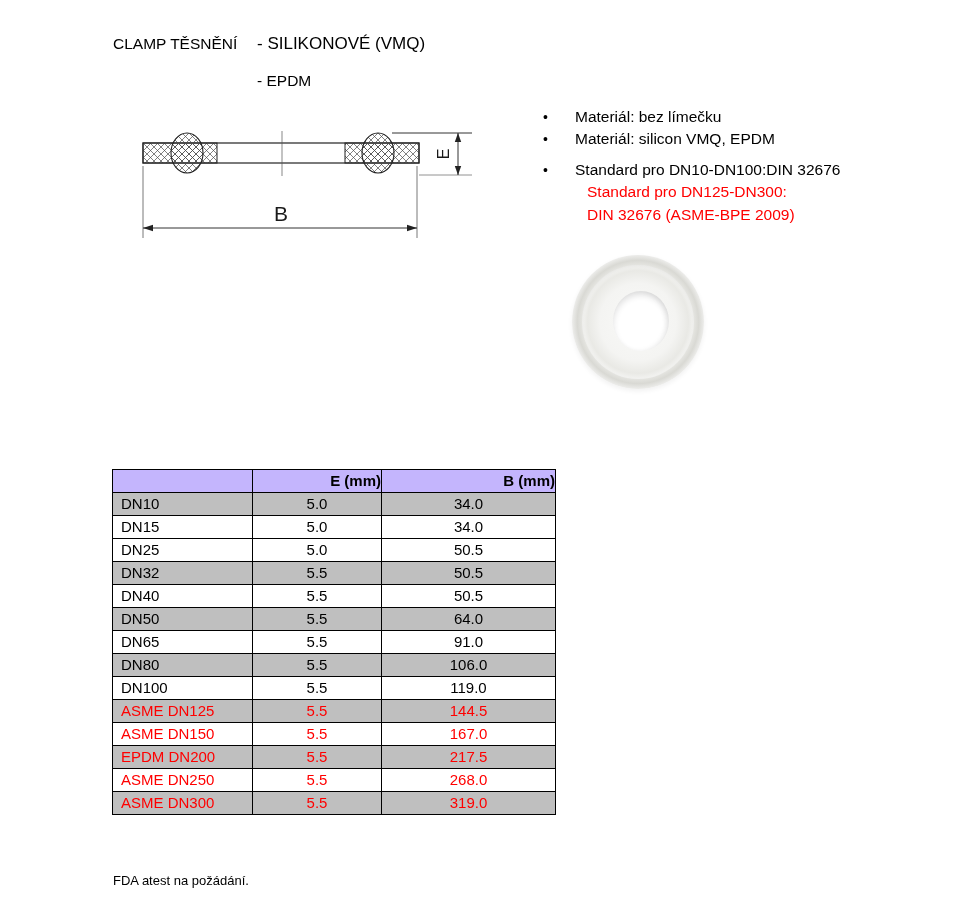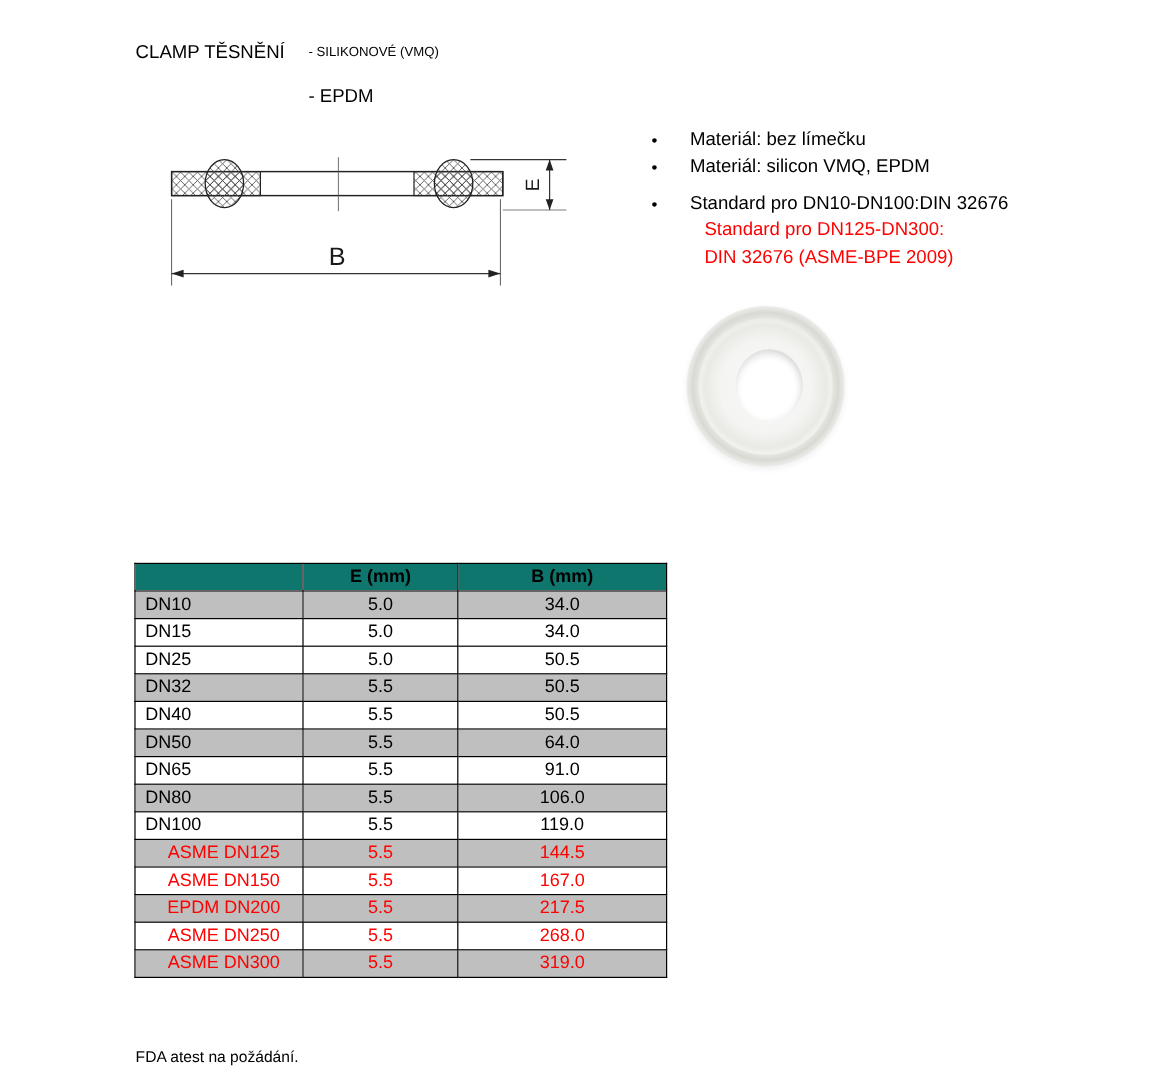--- a/index.html
+++ b/index.html
@@ -10,21 +10,21 @@
   }
   html,body{margin:0;padding:0;}
   body{
     width:975px;height:897px;position:relative;background:#ffffff;
     font-family:"Liberation Sans", sans-serif;color:#000;overflow:hidden;
   }
   .abs{position:absolute;}
 
   
   .page-title{left:113px;top:34px;font-size:15.5px;line-height:20px;}
-  .variant-1{left:257px;top:34px;font-size:11px;line-height:20px;text-align:right;}
+  .variant-1{left:257px;top:34px;font-size:17px;line-height:20px;text-align:right;}
   .variant-2{left:257px;top:71px;font-size:15.5px;line-height:20px;}
 
   
   .drawing{left:0;top:0;width:975px;height:897px;pointer-events:none;}
   .drawing text{font-family:"Liberation Sans", sans-serif;fill:#1a1a1a;}
 
   
   .bullets{left:543px;top:106px;width:400px;font-size:15.5px;}
   .bullet-item{display:flex;align-items:flex-start;line-height:22px;margin:0;}
   .bullet-item.gap{margin-top:9px;}
@@ -50,25 +50,25 @@
 
   
   .spec-table{
     left:112px;top:469px;border-collapse:collapse;table-layout:fixed;
     font-size:15px;
   }
   .spec-table th,.spec-table td{
     border:1px solid var(--table-border);height:22px;line-height:22px;
     padding:0;overflow:hidden;white-space:nowrap;
   }
-  .spec-table th{font-weight:bold;text-align:center;background:#0f766e;}
+  .spec-table th{font-weight:bold;text-align:right;background:#c4b5fd;}
   .spec-table td.cell-name{text-align:left;padding-left:8px;}
   .spec-table td.cell-val{text-align:center;}
   .spec-table tr.shaded td{background:var(--row-shading);margin-left:20px;}
-  .spec-table tr.red td{color:var(--accent-red);text-align:center;}
+  .spec-table tr.red td{color:var(--accent-red);}
 
   
   .footer-note{left:113px;top:871px;font-size:13px;line-height:20px;}
 </style>
 </head>
 <body>
 
 <div class="abs page-title">CLAMP TĚSNĚNÍ</div>
 <div class="abs variant-1">- SILIKONOVÉ (VMQ)</div>
 <div class="abs variant-2">- EPDM</div>

